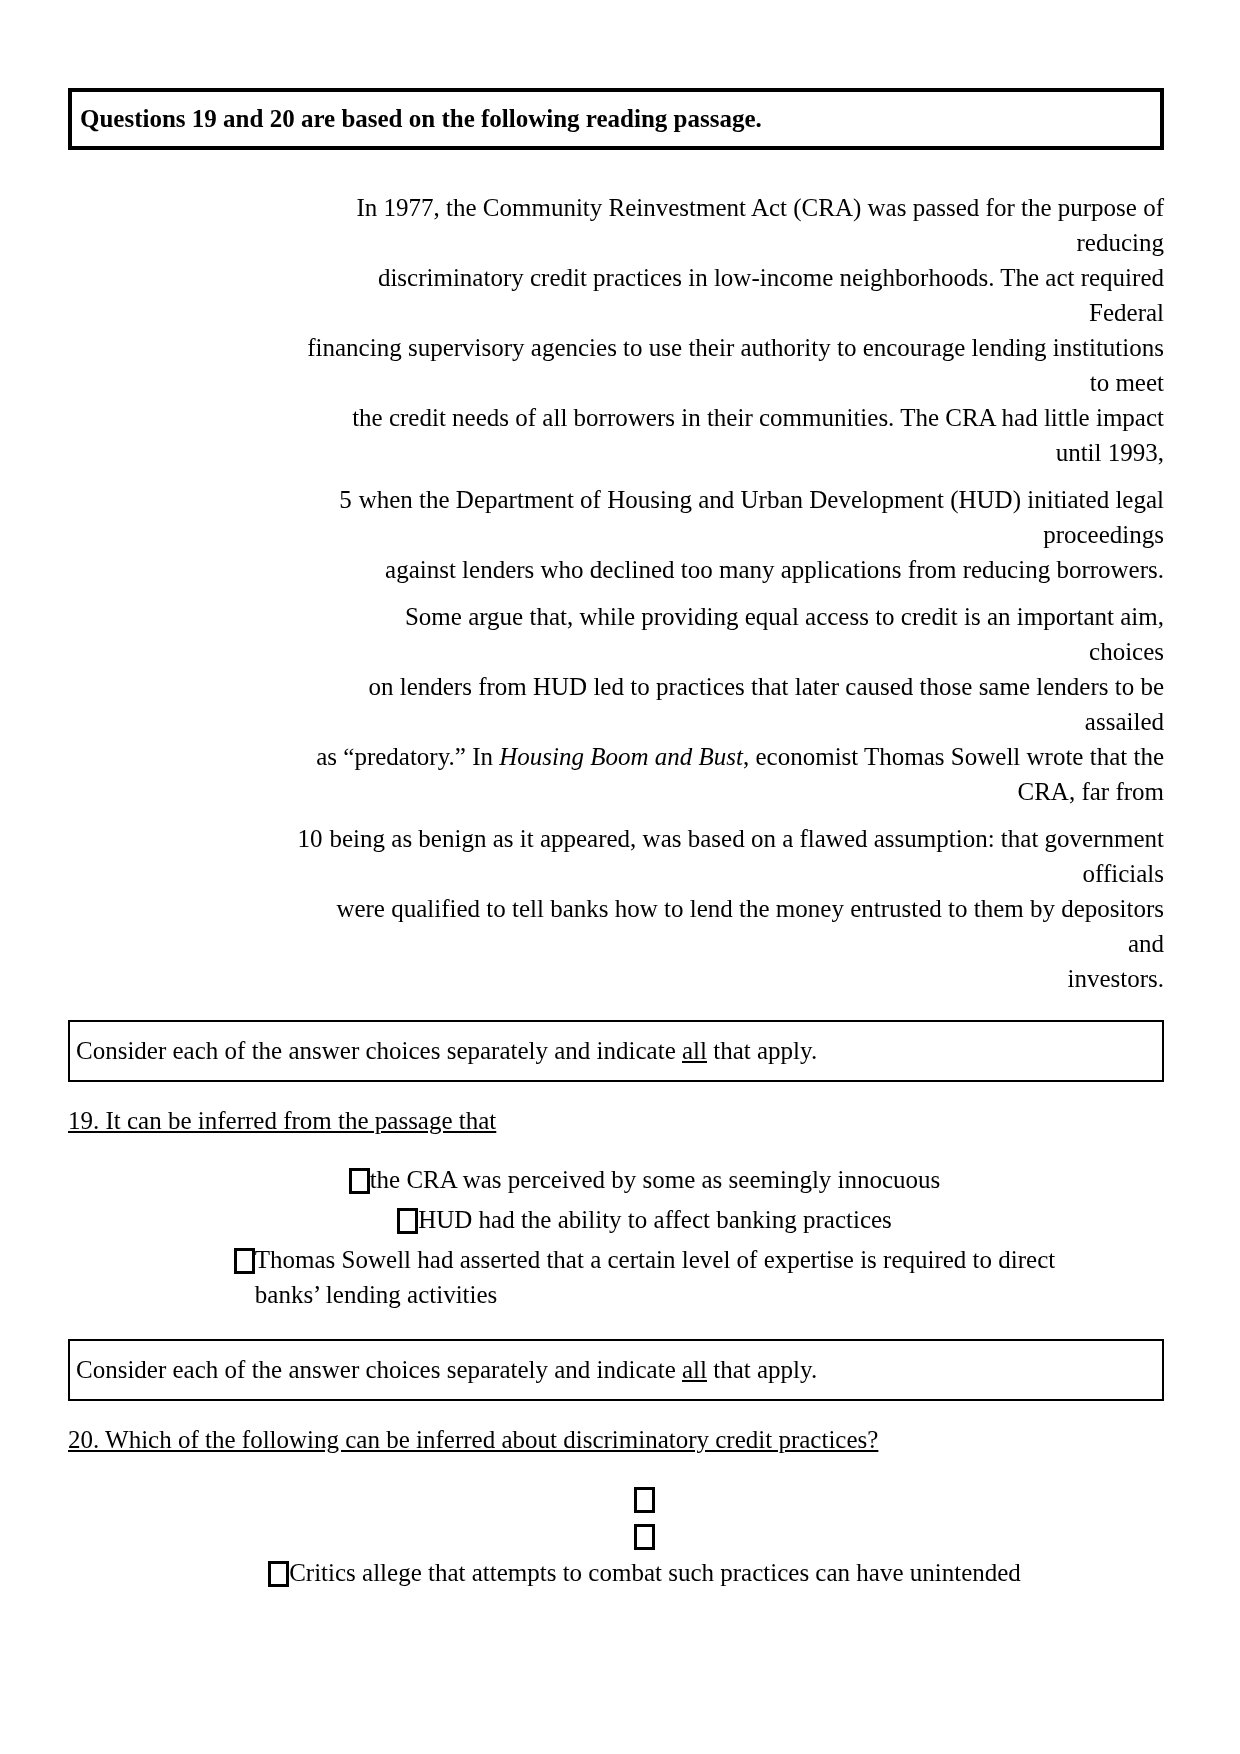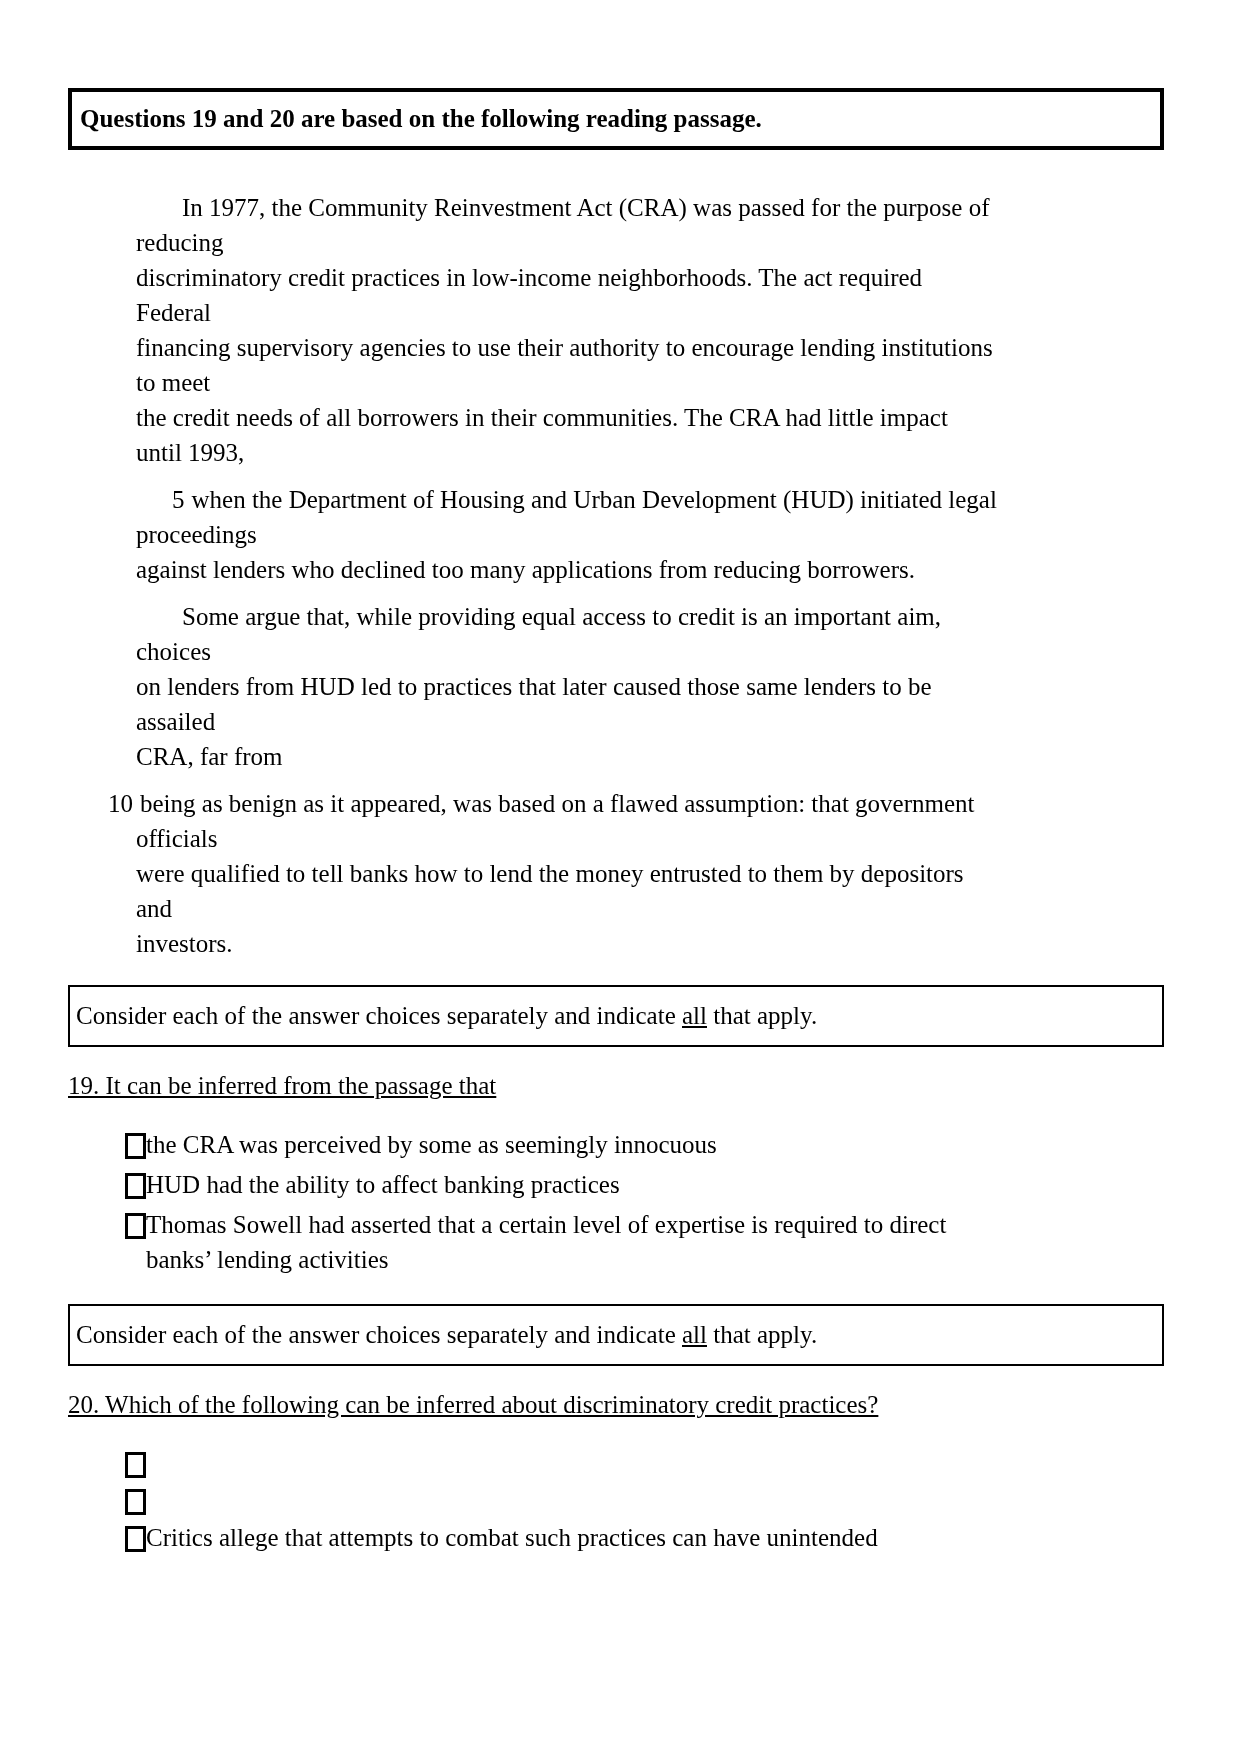--- a/index.html
+++ b/index.html
@@ -13,41 +13,41 @@
 
   .header-box {
     border: 4px solid #000;
     padding: 13px 8px;
     font-size: 25px;
     font-weight: bold;
     white-space: nowrap;
     margin-bottom: 40px;
   }
 
-  .passage { margin-left: 68px; font-size: 25px; line-height: 35px; margin-bottom: 24px; }
+  .passage { margin-left: 68px; font-size: 25px; line-height: 35px; margin-bottom: 24px; text-align: right; }
   .para { margin: 0 0 12px 0; }
   .pline { white-space: nowrap; }
   .pline.indent { text-indent: 46px; }
   .pline.num-inset { text-indent: 36px; }
   .pline.num-hang { margin-left: -28px; }
   .lnum { margin-right: 7px; }
   .book-title { font-style: italic; }
 
   .instruction-box {
     border: 2px solid #000;
     padding: 15px 6px;
     font-size: 25px;
     white-space: nowrap;
     margin: 16px 0 25px 0;
   }
 
   .question-stem { font-size: 25px; white-space: nowrap; margin: 0 0 27px 0; text-decoration: underline; }
 
   .options { margin-left: 57px; margin-bottom: 27px; }
-  .option { display: flex; align-items: flex-start; gap: 0; margin-bottom: 5px; }
+  .option { display: flex; align-items: flex-start; gap: 0; margin-bottom: 5px; justify-content: center; }
   .checkbox {
     flex: 0 0 auto;
     width: 15px; height: 20px;
     border: 3px solid #000;
     margin-top: 6px;
     background: #fff;
   }
   .option-text { font-size: 25px; line-height: 35px; }
   .option-text div { white-space: nowrap; }
 </style>
@@ -74,20 +74,21 @@
     <div class="para">
       <div class="pline num-inset"><span class="lnum">5</span><span>when the Department of Housing and Urban Development (HUD) initiated legal</span></div>
       <div class="pline"><span>proceedings</span></div>
       <div class="pline"><span>against lenders who declined too many applications from reducing borrowers.</span></div>
     </div>
     <div class="para">
       <div class="pline indent"><span>Some argue that, while providing equal access to credit is an important aim,</span></div>
       <div class="pline"><span>choices</span></div>
       <div class="pline"><span>on lenders from HUD led to practices that later caused those same lenders to be</span></div>
       <div class="pline"><span>assailed</span></div>
+      <div class="pline"><span>as “predatory.” In </span><span class="book-title">Housing Boom and Bust</span><span>, economist Thomas Sowell wrote that the</span></div>
       <div class="pline"><span>CRA, far from</span></div>
     </div>
     <div class="para">
       <div class="pline num-hang"><span class="lnum">10</span><span>being as benign as it appeared, was based on a flawed assumption: that government</span></div>
       <div class="pline"><span>officials</span></div>
       <div class="pline"><span>were qualified to tell banks how to lend the money entrusted to them by depositors</span></div>
       <div class="pline"><span>and</span></div>
       <div class="pline"><span>investors.</span></div>
     </div>
   </div>

